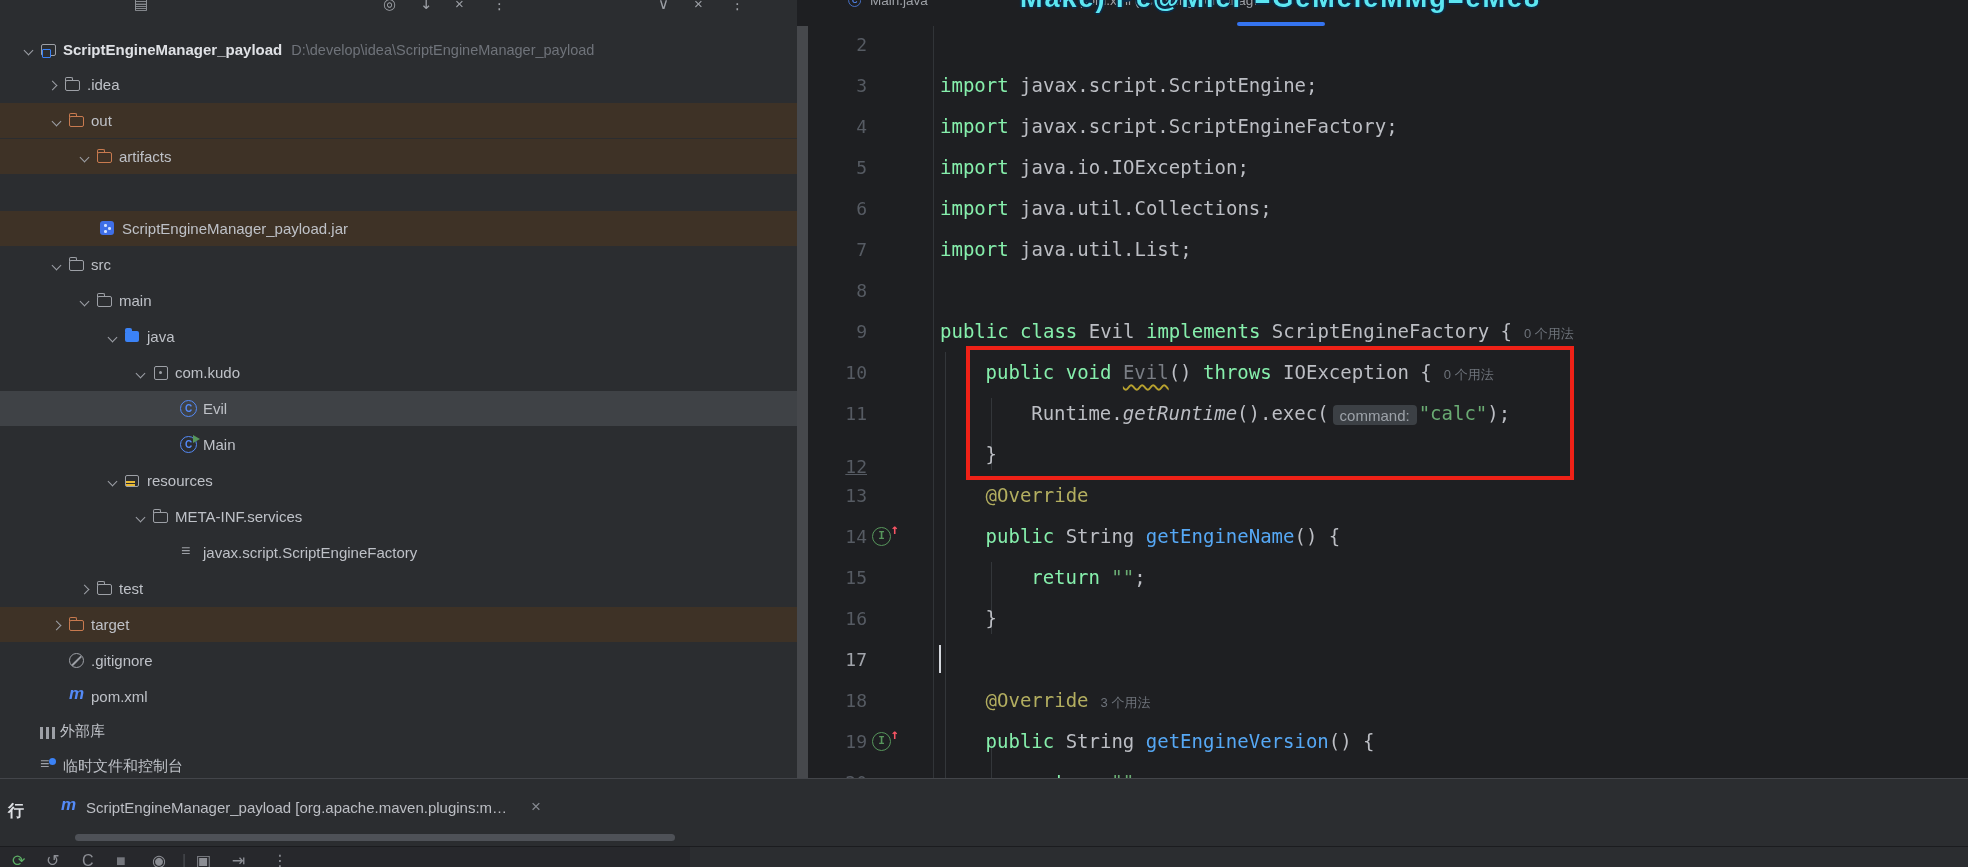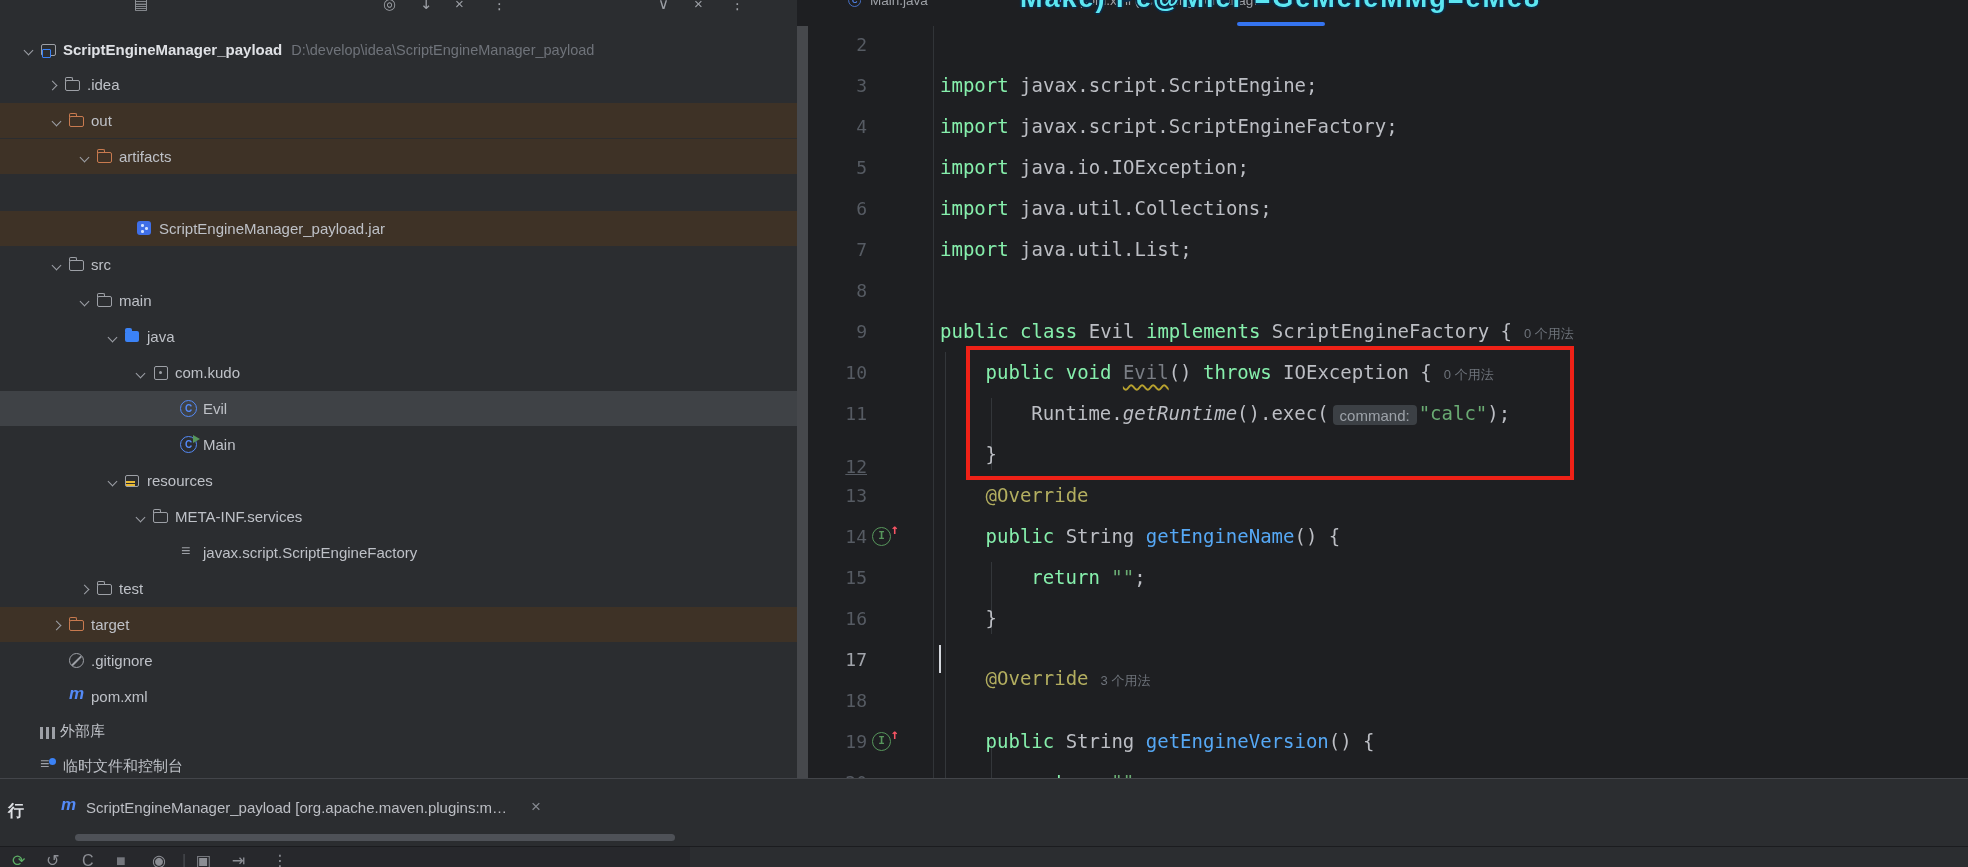--- a/index.html
+++ b/index.html
@@ -140,21 +140,21 @@
         <div class="trow brown" style="top: 77px; padding-left: 52px;">
           <span class="chev down"></span>
           <span class="ic ic-folder-brown"></span>
           <span class="lbl">out</span>
         </div>
         <div class="trow brown" style="top: 113px; padding-left: 80px;">
           <span class="chev down"></span>
           <span class="ic ic-folder-brown"></span>
           <span class="lbl">artifacts</span>
         </div>
-        <div class="trow brown" style="top: 185px; padding-left: 120px;">
+        <div class="trow brown" style="top: 185px; padding-left: 83px;">
           <span class="chev none"></span>
           <span class="ic ic-jar"></span>
           <span class="lbl">ScriptEngineManager_payload.jar</span>
         </div>
         <div class="trow " style="top: 221px; padding-left: 52px;">
           <span class="chev down"></span>
           <span class="ic ic-folder"></span>
           <span class="lbl">src</span>
         </div>
         <div class="trow " style="top: 257px; padding-left: 80px;">
@@ -276,21 +276,21 @@
       <div class="cline" style="top: 449px; padding-left: 45.6px;"><span class="tk-ann">@Override</span></div>
       <div class="lnum" style="top: 490px;">14</div>
       <div class="gmark" style="top: 501px;">I</div>
       <div class="cline" style="top: 490px; padding-left: 45.6px;"><span class="tk-kw">public</span><span class="tk-pl"> String </span><span class="tk-mth">getEngineName</span><span class="tk-pl">() {</span></div>
       <div class="lnum" style="top: 531px;">15</div>
       <div class="cline" style="top: 531px; padding-left: 91.2px;"><span class="tk-kw">return</span><span class="tk-pl"> </span><span class="tk-str">""</span><span class="tk-pl">;</span></div>
       <div class="lnum" style="top: 572px;">16</div>
       <div class="cline" style="top: 572px; padding-left: 45.6px;"><span class="tk-pl">}</span></div>
       <div class="lnum cur" style="top: 613px;">17</div>
       <div class="lnum" style="top: 654px;">18</div>
-      <div class="cline" style="top: 632px; padding-left: 45.6px;"><span class="tk-ann">@Override</span><span class="tk-hint">3 个用法</span></div>
+      <div class="cline" style="top: 654px; padding-left: 45.6px;"><span class="tk-ann">@Override</span><span class="tk-hint">3 个用法</span></div>
       <div class="lnum" style="top: 695px;">19</div>
       <div class="gmark" style="top: 706px;">I</div>
       <div class="cline" style="top: 695px; padding-left: 45.6px;"><span class="tk-kw">public</span><span class="tk-pl"> String </span><span class="tk-mth">getEngineVersion</span><span class="tk-pl">() {</span></div>
       <div class="lnum" style="top: 736px;">20</div>
       <div class="cline" style="top: 736px; padding-left: 91.2px;"><span class="tk-kw">return</span><span class="tk-pl"> </span><span class="tk-str">""</span><span class="tk-pl">;</span></div>
     </div>
 
   <div id="capTopWrap">
     <div id="capTop">Make) Pe@Mier =GeMeieMMg=eMe8</div>
   </div>

